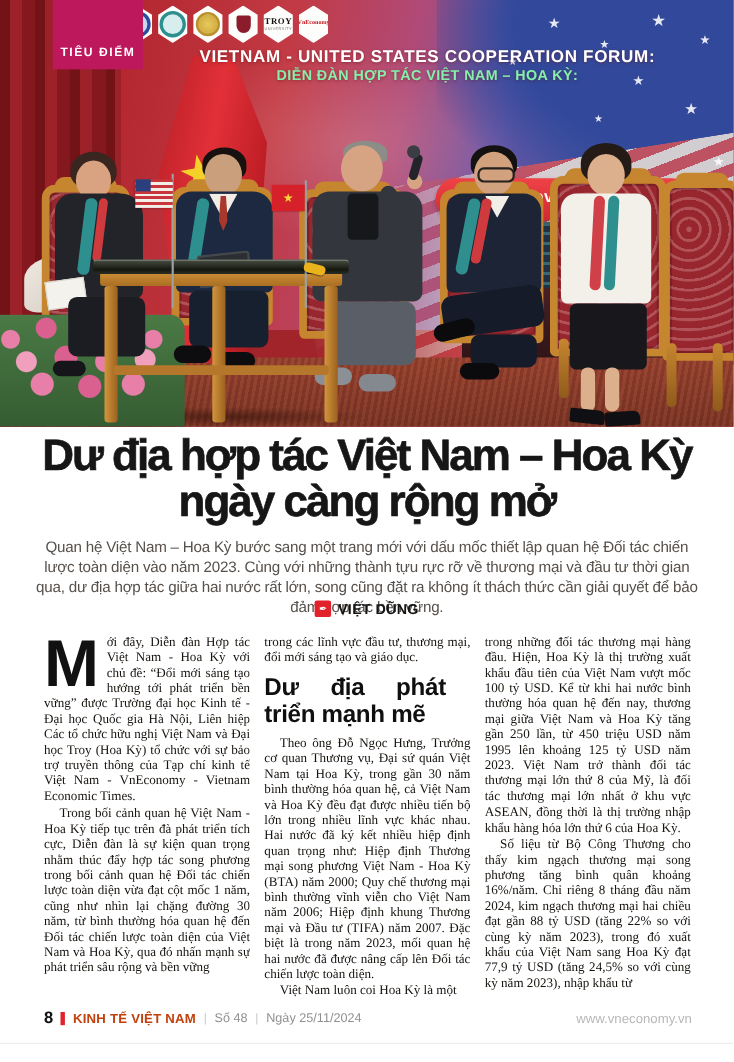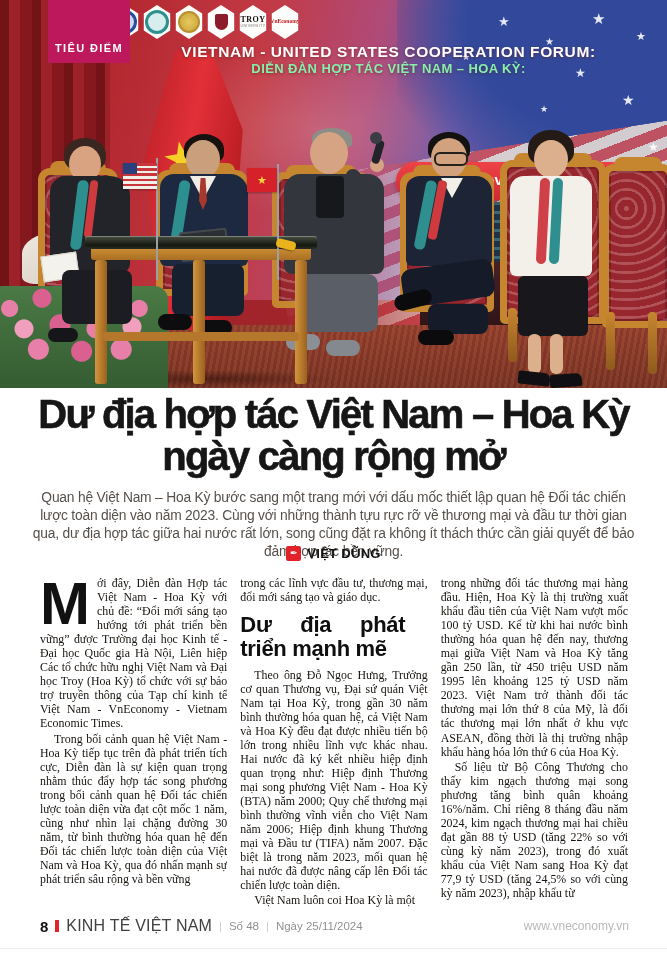--- a/index.html
+++ b/index.html
@@ -148,21 +148,21 @@
   .dropcap{float:left;font-family:"Liberation Sans",sans-serif;font-weight:700;font-size:60px;
     line-height:50px;margin:3px 7px 0 0;color:#111;}
   .subhead{font-family:"Liberation Sans",sans-serif;font-weight:700;font-size:22px;line-height:1.08;
     letter-spacing:-.3px;color:#0f0f0f;width:165px;margin:9px 0 7px 0;}
 
   
   .footer-left{position:absolute;left:40px;top:917px;display:flex;align-items:center;gap:7px;
     font-family:"Liberation Sans",sans-serif;}
   .footer-left .pgnum{font-weight:700;font-size:15px;color:#111;}
   .red-tick{width:4px;height:12px;background:#e2222a;}
-  .footer-left .mag{font-weight:400;font-size:16px;letter-spacing:.2px;color:#404040;}
+  .footer-left .mag{font-weight:700;font-size:12px;letter-spacing:.2px;color:#c2410c;}
   .fsep{color:#c9c9c9;font-size:11px;}
   .fgray{color:#919191;font-size:11.5px;}
   .footer-right{position:absolute;right:38px;top:919px;font-family:"Liberation Sans",sans-serif;
     font-size:12px;color:#b8b8b8;}
   .bottom-rule{position:absolute;left:0;right:0;top:948px;height:1px;background:#ececec;}
 </style>
 </head>
 <body>
 
 <div class="photo">

